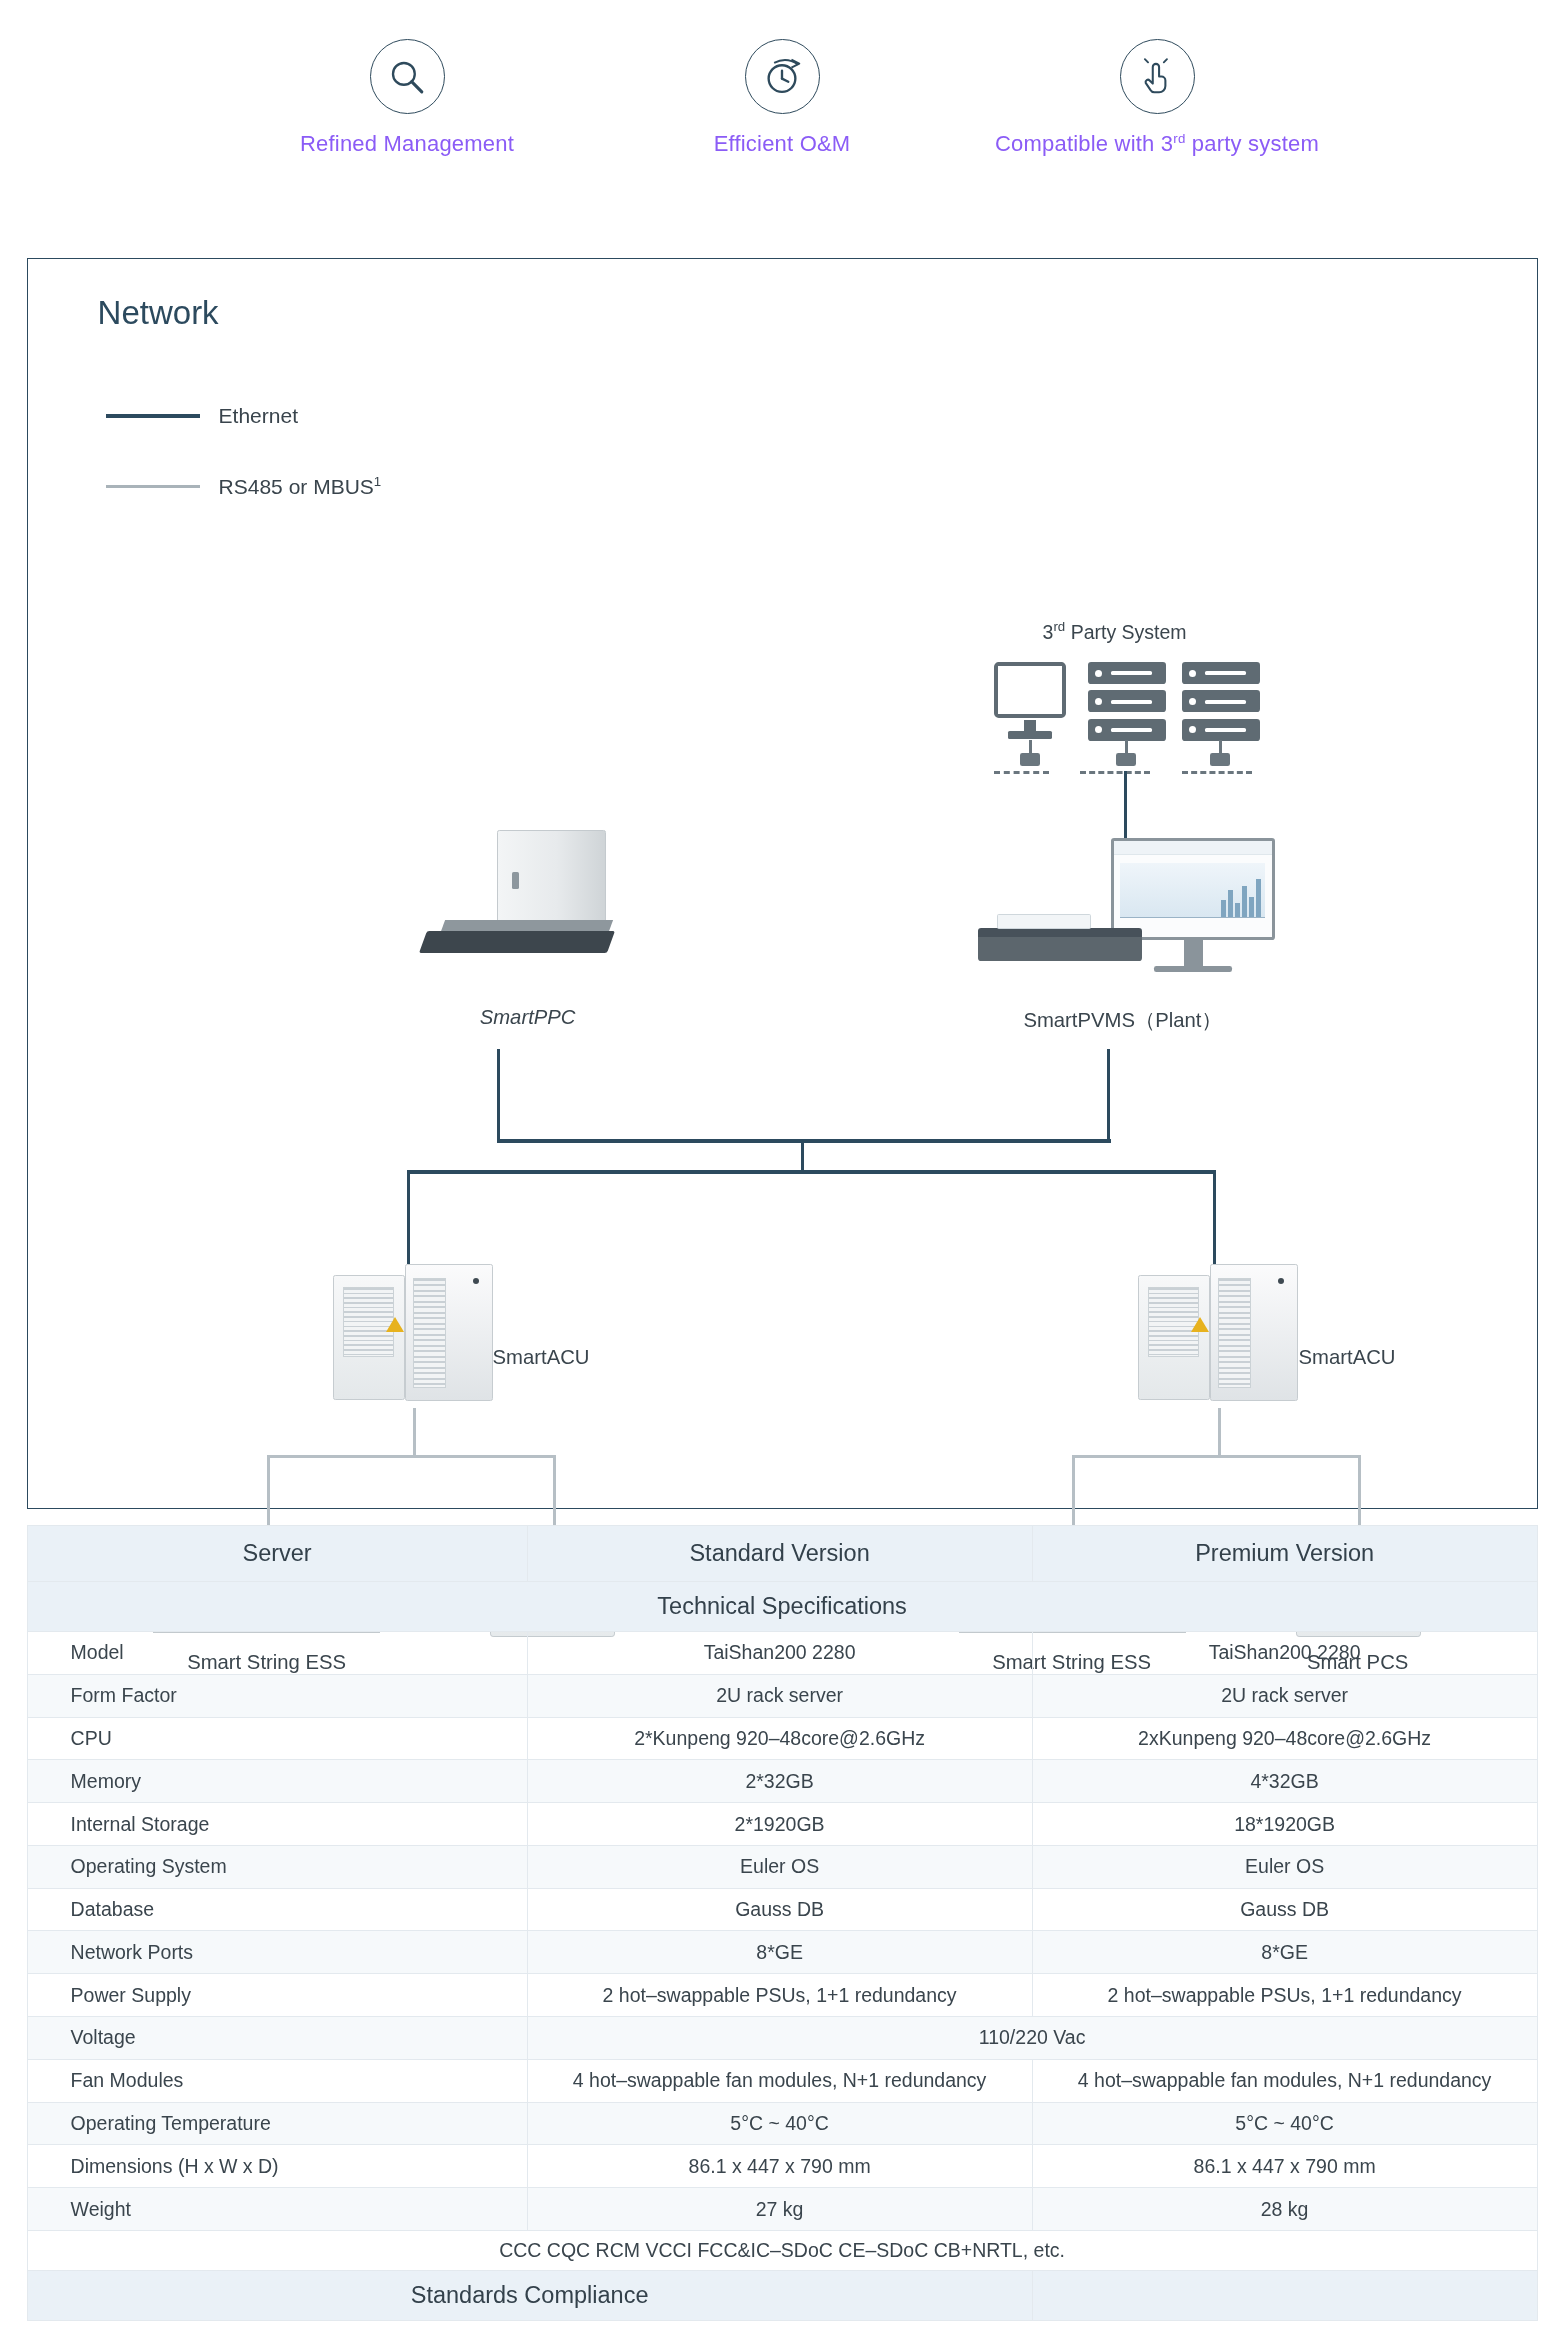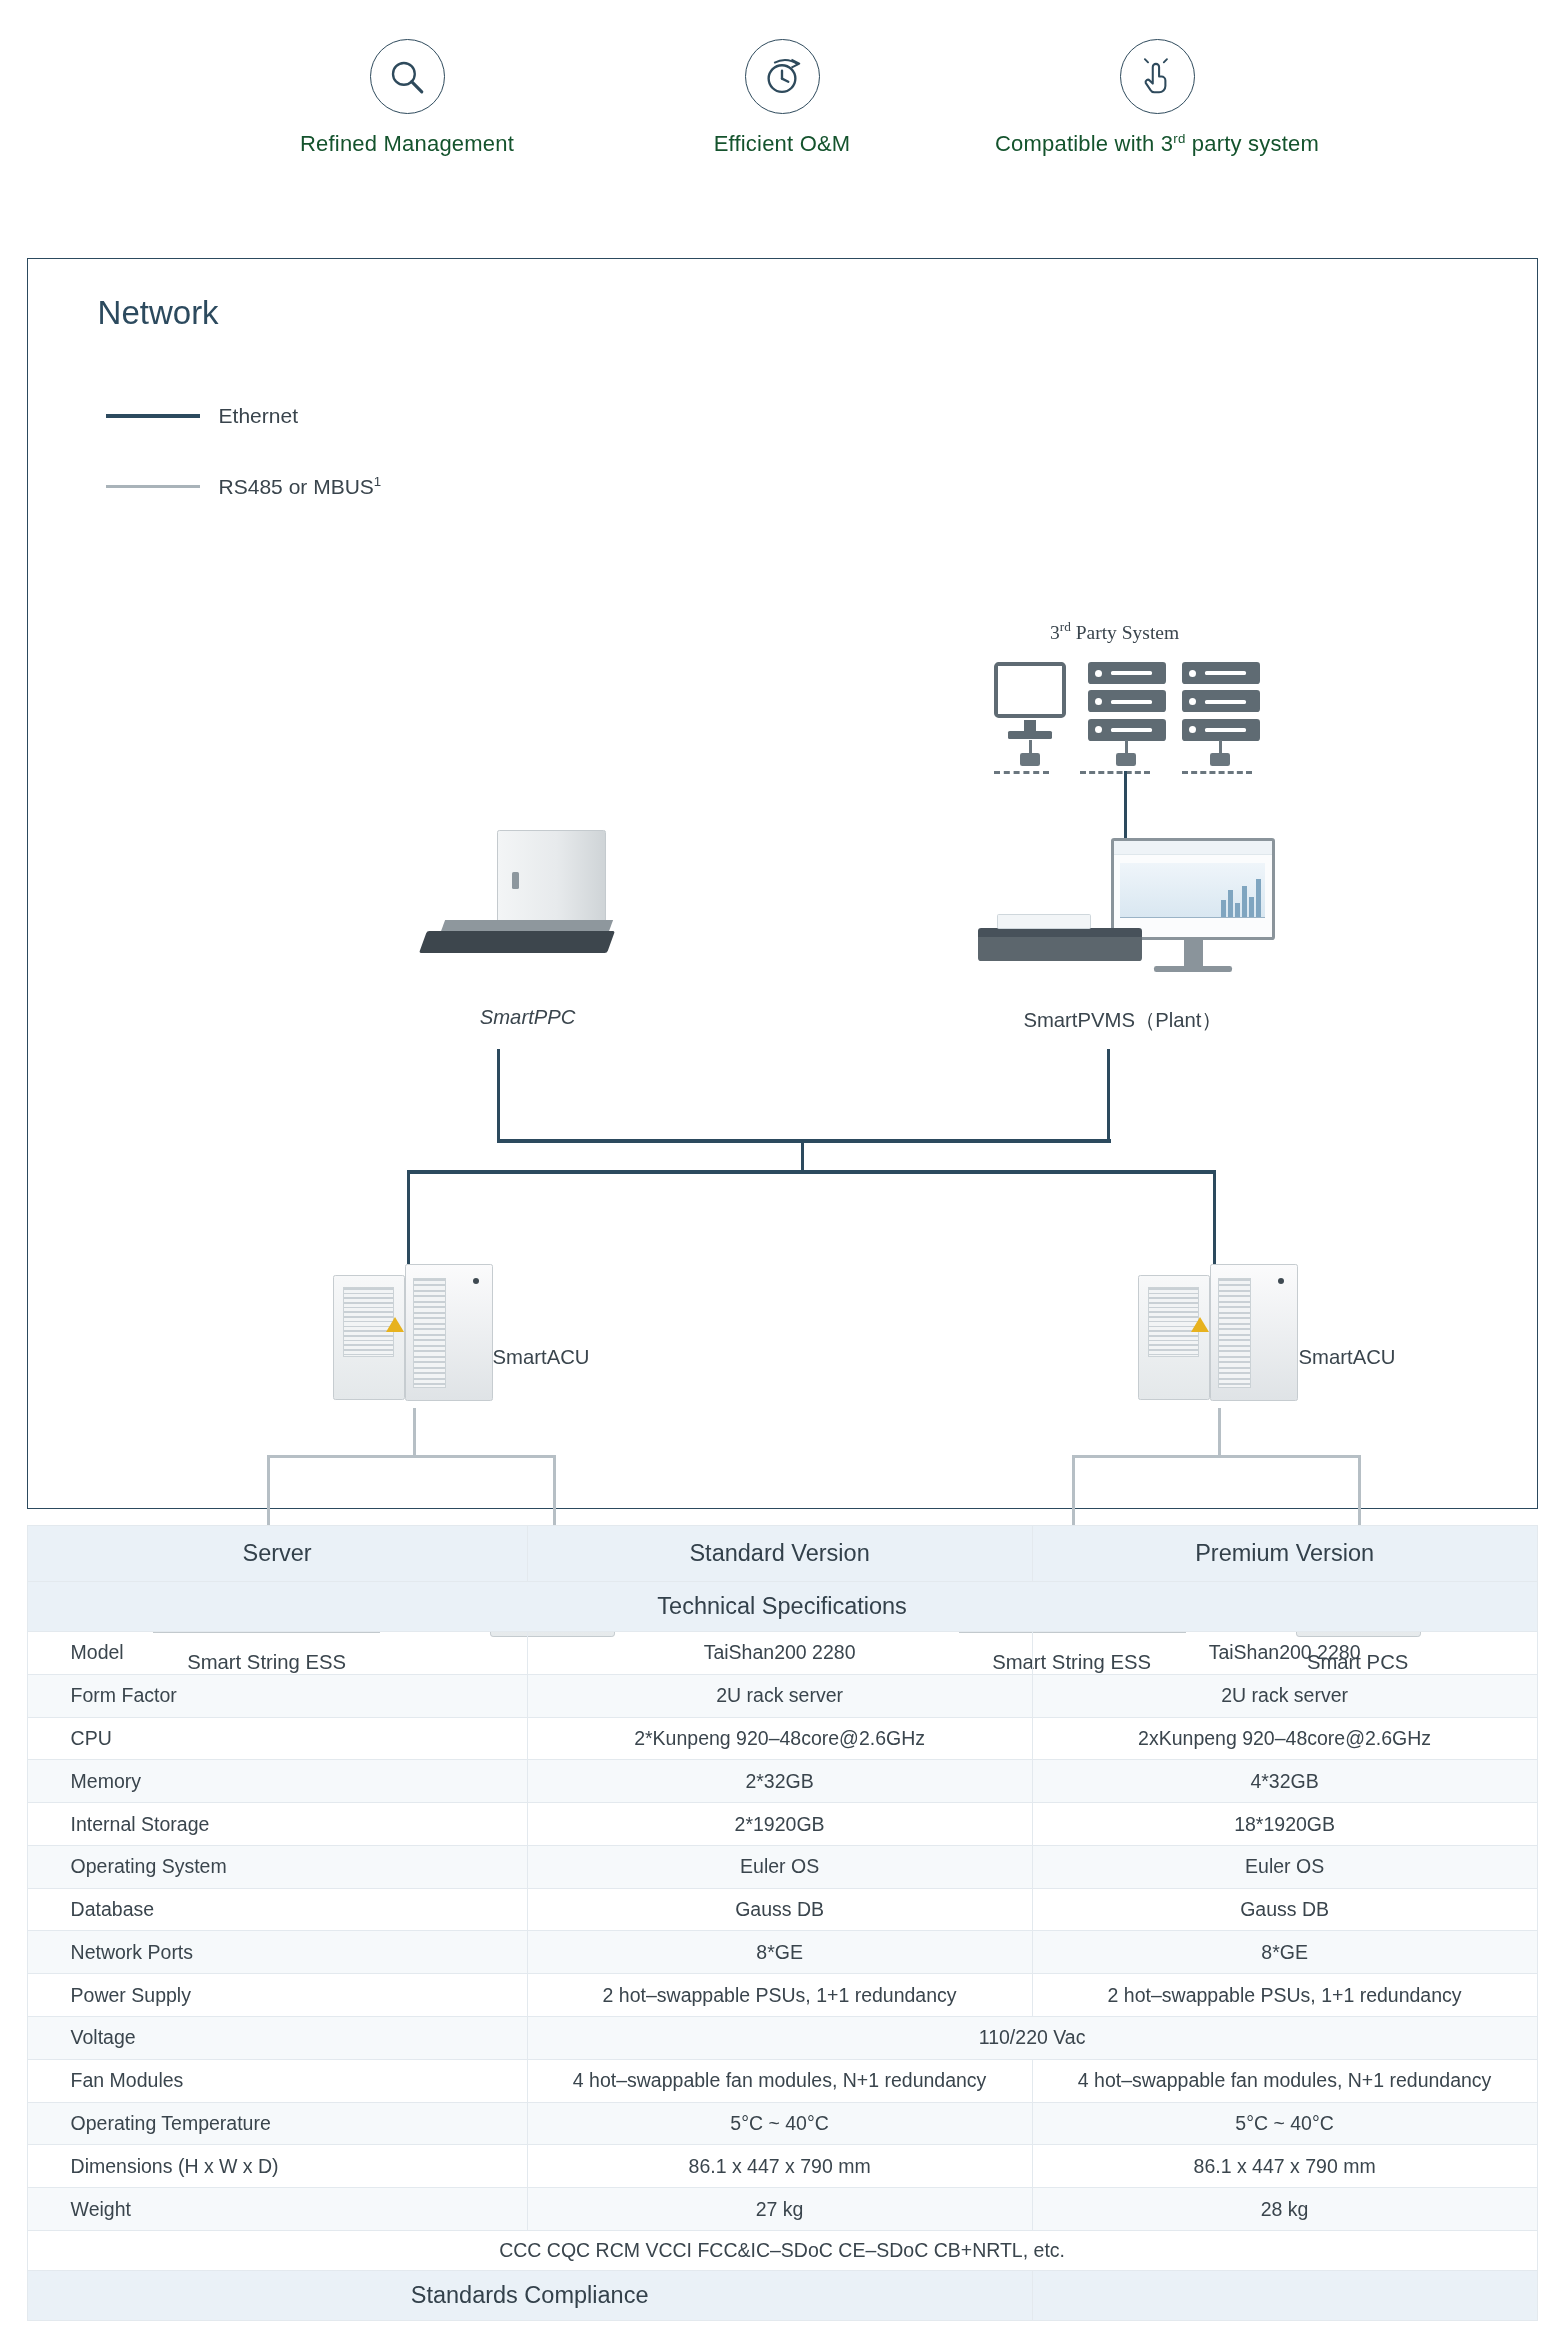--- a/index.html
+++ b/index.html
@@ -24,21 +24,21 @@
   }
   .feature { text-align:center; width:328px; }
   .feature .circle {
     width:75px; height:75px; border-radius:50%;
     border:1.6px solid #2e4a5c;
     margin:0 auto 17px auto;
     display:flex; align-items:center; justify-content:center;
     color:#2e4a5c;
   }
   .feature .label {
-    font-size:22px; color:#14532d; letter-spacing:0.2px;
+    font-size:22px; color:#8b5cf6; letter-spacing:0.2px;
   }
   .feature.f3 .label { font-size:22px; }
   sup { font-size:13.3px; vertical-align:super; }
 
   
   .diagram-box {
     position:absolute;
     left:26.6px; top:258px;
     width:1511px; height:1251px;
     border:1.6px solid #2c4a5e;
@@ -51,21 +51,21 @@
   .legend { position:absolute; left:78px; top:106px; }
   .legend-row { display:flex; align-items:center; height:38px;margin-top:32px; }
   .legend-line { width:94px; height:0; margin-right:19px; }
   .legend-line.eth { border-top:4.7px solid #2c4a5e; }
   .legend-line.rs { border-top:3.1px solid #a9b3b9; }
   .legend-text { font-size:21px; color:#39444c; }
 
   
   .tps-label {
     position:absolute; left:962px; top:360px; width:250px;
-    text-align:center; font-size:19.5px; color:#3a454d;font-family:Liberation Serif, serif;
+    text-align:center; font-size:19.5px; color:#3a454d;
   }
   .servers { position:absolute; left:966px; top:403px; width:266px; height:117px; }
   .monitor-pc {
     position:absolute; left:0; top:0; width:72px; height:56px;
     background:#5f6b73; border-radius:4.7px; border:3.9px solid #5f6b73;
   }
   .monitor-pc .screen { width:100%; height:100%; background:#fff; border:1.6px solid #5f6b73; }
   .pc-stand { position:absolute; left:30px; top:58px; width:12.5px; height:11px; background:#5f6b73; }
   .pc-base { position:absolute; left:14px; top:69px; width:44px; height:7.8px; background:#5f6b73; border-radius:1.6px;}
   .rack { position:absolute; width:78px; }

